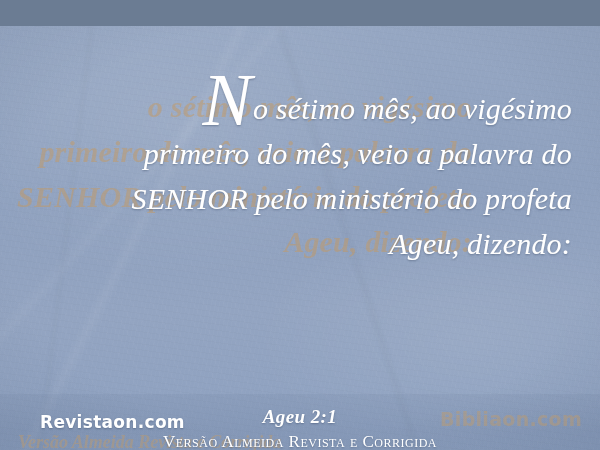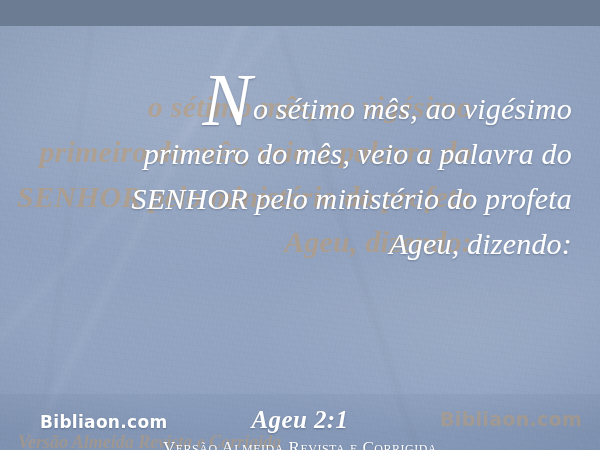--- a/index.html
+++ b/index.html
@@ -157,21 +157,21 @@
   .ref-block {
     position: absolute;
     left: 0; right: 0;
     top: 2px;
     text-align: center;
   }
   .ref-book {
     font-family: "Liberation Serif", "DejaVu Serif", serif;
     font-style: italic;
     font-weight: 700;
-    font-size: 25px;
+    font-size: 19px;
     color: #ffffff;
     letter-spacing: 0.4px;
     text-shadow: 0 1px 2px rgba(45,62,92,0.42);
     display: block;
   }
   .ref-version {
     display: block;
     margin-top: 4px;
     font-family: "Liberation Serif", "DejaVu Serif", serif;
     font-variant: small-caps;
@@ -220,21 +220,21 @@
       <span class="verse-line">Ageu, dizendo:</span>
     </div>
   </div>
 
   <div class="footer">
 
     <div class="ref-ghost">Versão Almeida Revista e Corrigida</div>
     <div class="brand-ghost">Bibliaon.com</div>
 
     <div class="brand">
-      <b>Biblia</b><span class="light">on.com</span>
+      <b>Revista</b><span class="light">on.com</span>
     </div>
 
     <div class="ref-block">
       <span class="ref-book">Ageu 2:1</span>
       <span class="ref-version">Versão Almeida Revista e Corrigida</span>
     </div>
   </div>
 
   <div class="dashed-rule"></div>
 

